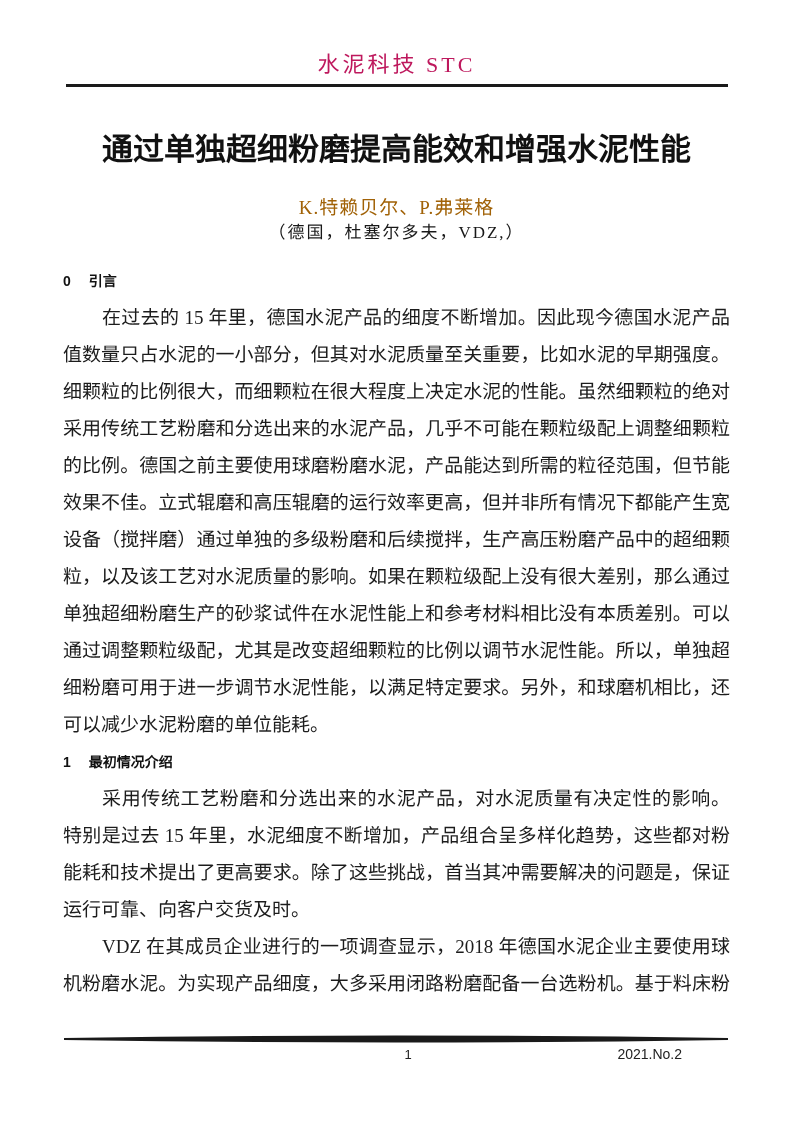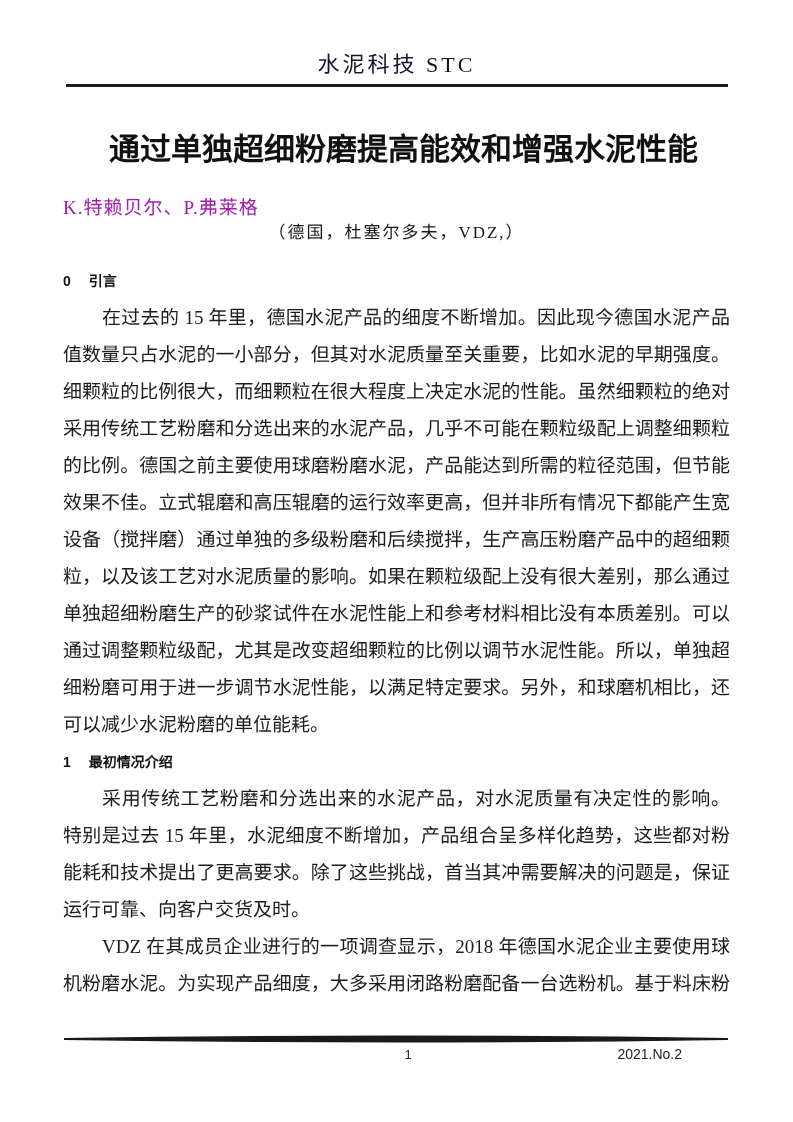--- a/index.html
+++ b/index.html
@@ -19,53 +19,54 @@
   
   .running-head {
     position: absolute;
     top: 46px;
     left: 63px;
     width: 667px;
     text-align: center;
     font-size: 22px;
     letter-spacing: 3px;
     font-family: "Liberation Serif", "DejaVu Serif", serif;
-    color: #0f172a;
+    color: #be185d;
   }
   .head-rule {
     position: absolute;
     top: 84px;
     left: 66px;
     width: 662px;
     height: 3px;
     background: #1a1a1a;
   }
   
   .title {
     position: absolute;
     top: 126px;
-    left: 57px;
+    left: 50px;
     width: 693px;
     margin: 0;
     text-align: center;
     font-family: "Liberation Sans", "DejaVu Sans", sans-serif;
     font-weight: 700;
     font-size: 31px;
     line-height: 48px;
     color: #111;
     white-space: nowrap;
   }
   .authors {
     position: absolute;
     top: 192px;
     left: 63px;
     width: 667px;
+    text-align: center;
     font-size: 19px;
     letter-spacing: 1px;
-    color: #a21caf;
+    color: #a16207;
   }
   .affiliation {
     position: absolute;
     top: 218px;
     left: 63px;
     width: 667px;
     text-align: center;
     font-size: 17px;
     letter-spacing: 2px;
     color: #181818;

